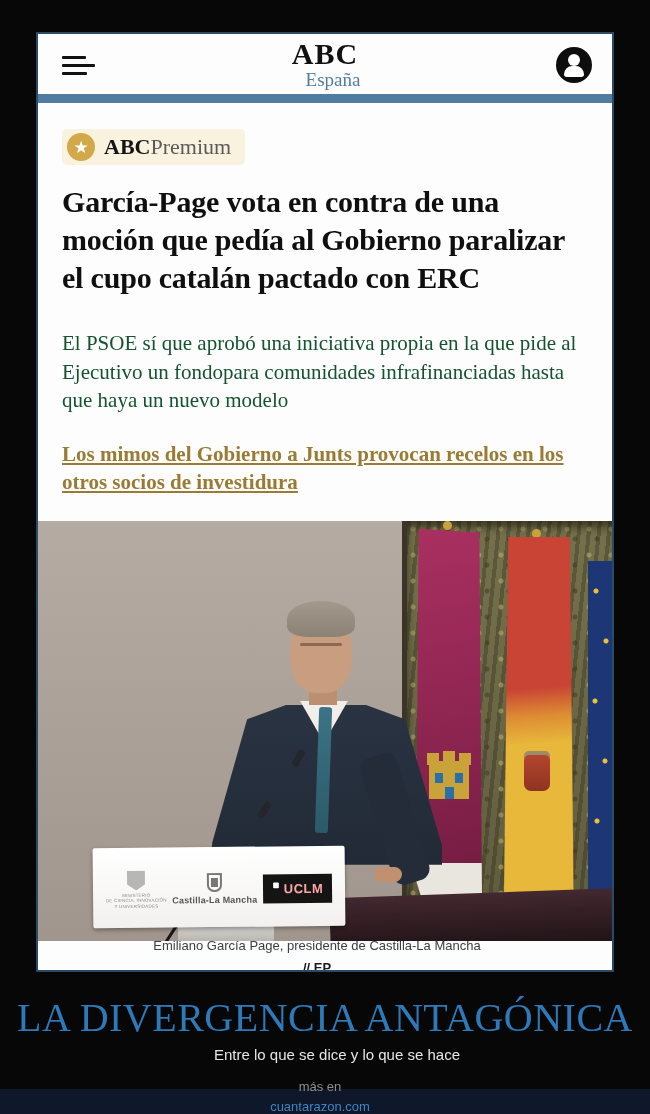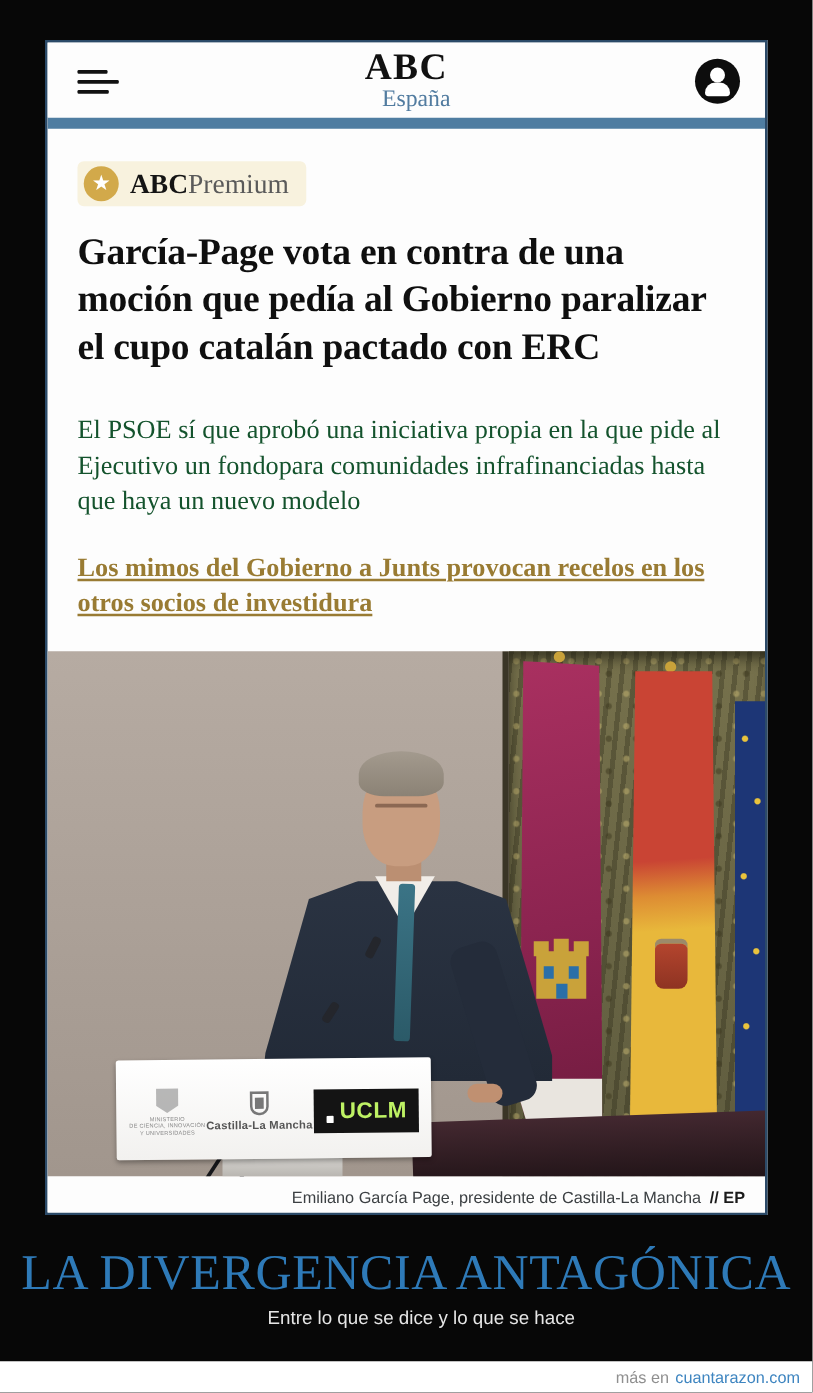--- a/index.html
+++ b/index.html
@@ -127,44 +127,44 @@
     background:linear-gradient(#d8d6d2,#b9b6b1); }
   .logo { text-align:center; color:#8a8a8a; font-family:"Liberation Sans",sans-serif; }
   .logo .crest-min { width:18px; height:20px; margin:0 auto 2px;
     background:#9a9a9a; clip-path:polygon(0 0,100% 0,100% 70%,50% 100%,0 70%); opacity:.7; }
   .logo .min-line { font-size:4.5px; line-height:1.25; letter-spacing:.2px; }
   .logo .clm-shield { width:15px; height:19px; margin:0 auto 3px; border:2px solid #777;
     border-radius:0 0 7px 7px; position:relative; }
   .logo .clm-shield::after { content:""; position:absolute; left:2px; top:3px; width:7px;
     height:9px; background:#777; }
   .logo .clm-name { font-size:9px; font-weight:bold; color:#555; letter-spacing:.2px; }
-  .uclm-box { background:#141414; color:#bef264; font-weight:bold; font-size:18px;
-    padding:7px 9px; letter-spacing:.5px; display:flex; align-items:flex-end; gap:4px;
+  .uclm-box { background:#141414; color:#fca5a5; font-weight:bold; font-size:13px;
+    padding:7px 9px; letter-spacing:.5px; display:flex; align-items:flex-start; gap:4px;
     font-family:"Liberation Sans",sans-serif; }
   .uclm-diamond { width:8px; height:8px; background:#fff; transform:rotate(45deg);
     clip-path:polygon(50% 0,100% 50%,50% 100%,0 50%); }
 
   .table-dark { position:absolute; left:292px; top:372px; width:300px; height:60px;
     background:linear-gradient(#432830,#1c1114); transform:rotate(-2deg); }
 
   
   .caption-bar { height:34px; background:#fdfdfd; display:flex; align-items:center;
     justify-content:flex-end; padding-right:16px; gap:7px;
-    font-family:"Liberation Sans",sans-serif; }
+    font-family:"Liberation Sans",sans-serif;flex-direction:column; }
   .caption-text { font-size:13px; color:#3c4043; }
   .caption-credit { font-size:13px; font-weight:bold; color:#1a1a1a; }
 
   
   .meme-title { position:absolute; left:0; top:994px; width:100%; text-align:center;
     font-size:40px; color:#2e7ab8; letter-spacing:.5px; font-weight:normal; }
   .meme-subtitle { position:absolute; left:0; top:1046px; width:100%; text-align:center;
     font-family:"Liberation Sans",sans-serif; font-size:15px; color:#e6e6e6;padding-left:24px; }
-  .site-bar { position:absolute; left:0; bottom:0; width:100%; height:25px; background:#ffffff;
+  .site-bar { position:absolute; left:0; bottom:0; width:100%; height:25px; background:#0f172a;
     display:flex; align-items:center; justify-content:flex-end; padding-right:10px; gap:5px;
-    font-family:"Liberation Sans",sans-serif; font-size:13px; }
+    font-family:"Liberation Sans",sans-serif; font-size:13px;flex-direction:column; }
   .site-prefix { color:#8f8f8f; }
   .site-link { color:#3e85c0; cursor:pointer; }
 </style>
 </head>
 <body>
 
 <div class="card">
 
   <div class="abc-header">
     <div class="hamburger">

